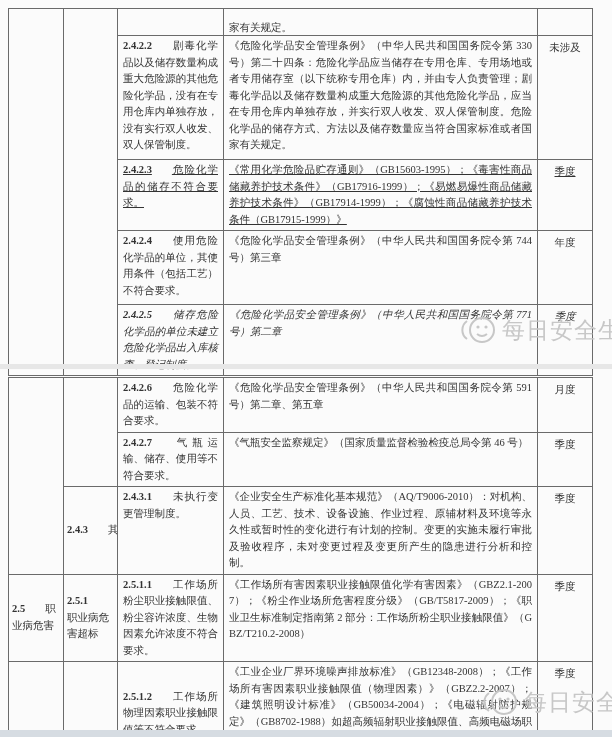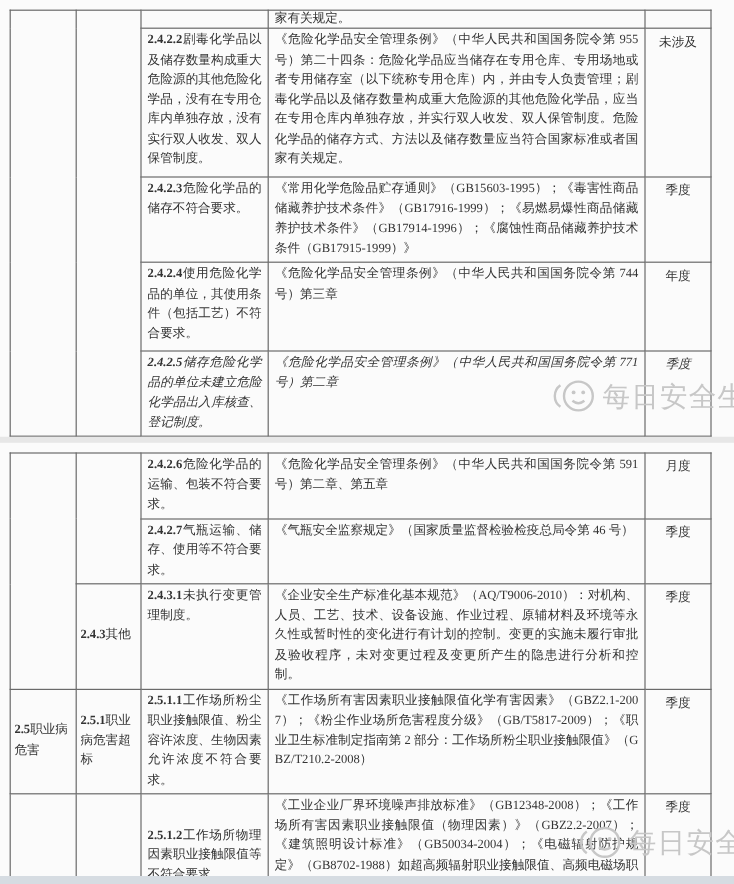--- a/index.html
+++ b/index.html
@@ -35,26 +35,26 @@
   td.cat, td.sub {
     vertical-align: middle;
     text-align: left;
     padding: 2px 3px;
   }
   td.freq {
     text-align: center;
     padding-top: 4px;
   }
   td.mid { vertical-align: middle; }
-  td.tight { padding-top: 0; padding-bottom: 0; line-height: 14px; }
+  td.tight { padding-top: 12px; padding-bottom: 0; line-height: 14px; }
   .no { font-weight: bold; text-align: center; }
-  .no:not(:empty) { margin-right: 0; }
+  .no:not(:empty) { margin-right: 20px; }
   tr.h15  { height: 15px; }
   tr.h124 { height: 124px; }
-  tr.h71  { height: 71px; }
+  tr.h71  { height: 71px; text-decoration: underline; }
   tr.h74  { height: 74px; }
   tr.h69  { height: 69px; font-style: italic; }
   tr.h53  { height: 53px; }
   tr.h52  { height: 52px; }
   tr.h75  { height: 75px; }
   tr.h87  { height: 87px; }
   tr.h100 { height: 100px; }
   .page-divider {
     position: absolute;
     left: 0; top: 364px;
@@ -101,26 +101,26 @@
     </td>
     <td class="sub" rowspan="5">
       <span class="no"></span><span></span>
     </td>
     <td class="tight"><span class="no"></span><span></span></td>
     <td class="tight">家有关规定。</td>
     <td class="freq tight"></td>
   </tr>
   <tr class="h124">
     <td><span class="no">2.4.2.2</span><span>剧毒化学品以及储存数量构成重大危险源的其他危险化学品，没有在专用仓库内单独存放，没有实行双人收发、双人保管制度。</span></td>
-    <td>《危险化学品安全管理条例》（中华人民共和国国务院令第 955 号）第二十四条：危险化学品应当储存在专用仓库、专用场地或者专用储存室（以下统称专用仓库）内，并由专人负责管理；剧毒化学品以及储存数量构成重大危险源的其他危险化学品，应当在专用仓库内单独存放，并实行双人收发、双人保管制度。危险化学品的储存方式、方法以及储存数量应当符合国家标准或者国家有关规定。</td>
+    <td>《危险化学品安全管理条例》（中华人民共和国国务院令第 330 号）第二十四条：危险化学品应当储存在专用仓库、专用场地或者专用储存室（以下统称专用仓库）内，并由专人负责管理；剧毒化学品以及储存数量构成重大危险源的其他危险化学品，应当在专用仓库内单独存放，并实行双人收发、双人保管制度。危险化学品的储存方式、方法以及储存数量应当符合国家标准或者国家有关规定。</td>
     <td class="freq">未涉及</td>
   </tr>
   <tr class="h71">
     <td><span class="no">2.4.2.3</span><span>危险化学品的储存不符合要求。</span></td>
-    <td>《常用化学危险品贮存通则》（GB15603-1995）；《毒害性商品储藏养护技术条件》（GB17916-1999）；《易燃易爆性商品储藏养护技术条件》（GB17914-1996）；《腐蚀性商品储藏养护技术条件（GB17915-1999）》</td>
+    <td>《常用化学危险品贮存通则》（GB15603-1995）；《毒害性商品储藏养护技术条件》（GB17916-1999）；《易燃易爆性商品储藏养护技术条件》（GB17914-1999）；《腐蚀性商品储藏养护技术条件（GB17915-1999）》</td>
     <td class="freq">季度</td>
   </tr>
   <tr class="h74">
     <td><span class="no">2.4.2.4</span><span>使用危险化学品的单位，其使用条件（包括工艺）不符合要求。</span></td>
     <td>《危险化学品安全管理条例》（中华人民共和国国务院令第 744 号）第三章</td>
     <td class="freq">年度</td>
   </tr>
   <tr class="h69">
     <td><span class="no">2.4.2.5</span><span>储存危险化学品的单位未建立危险化学品出入库核查、登记制度。</span></td>
     <td>《危险化学品安全管理条例》（中华人民共和国国务院令第 771 号）第二章</td>

